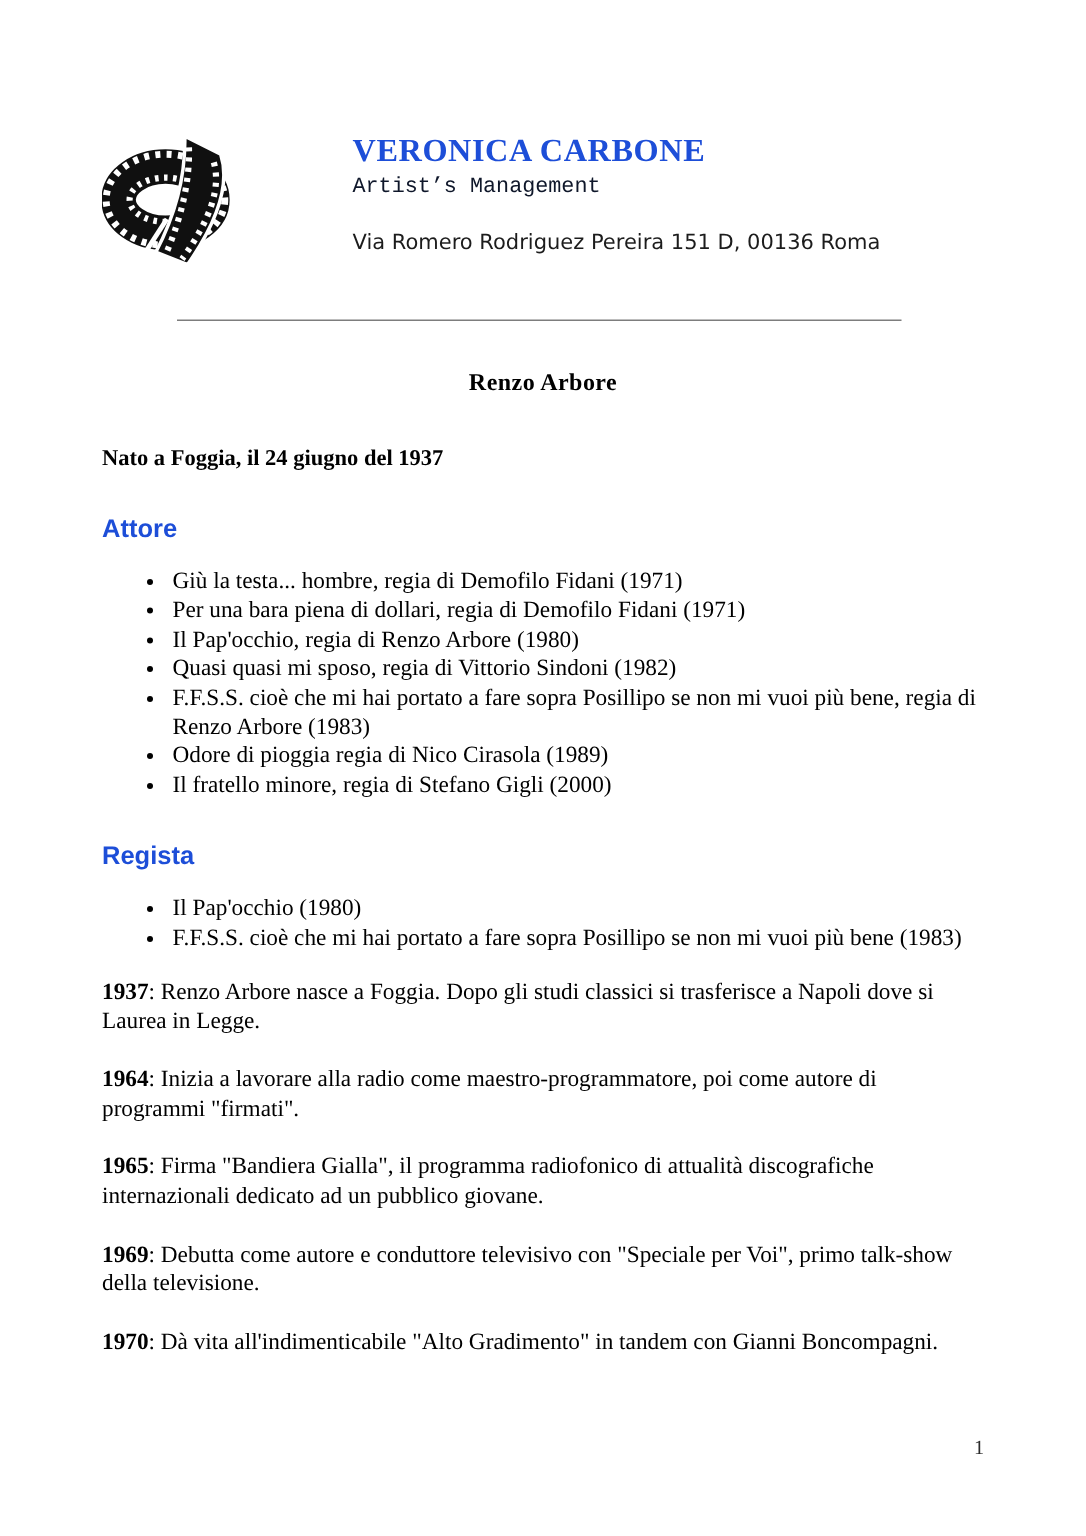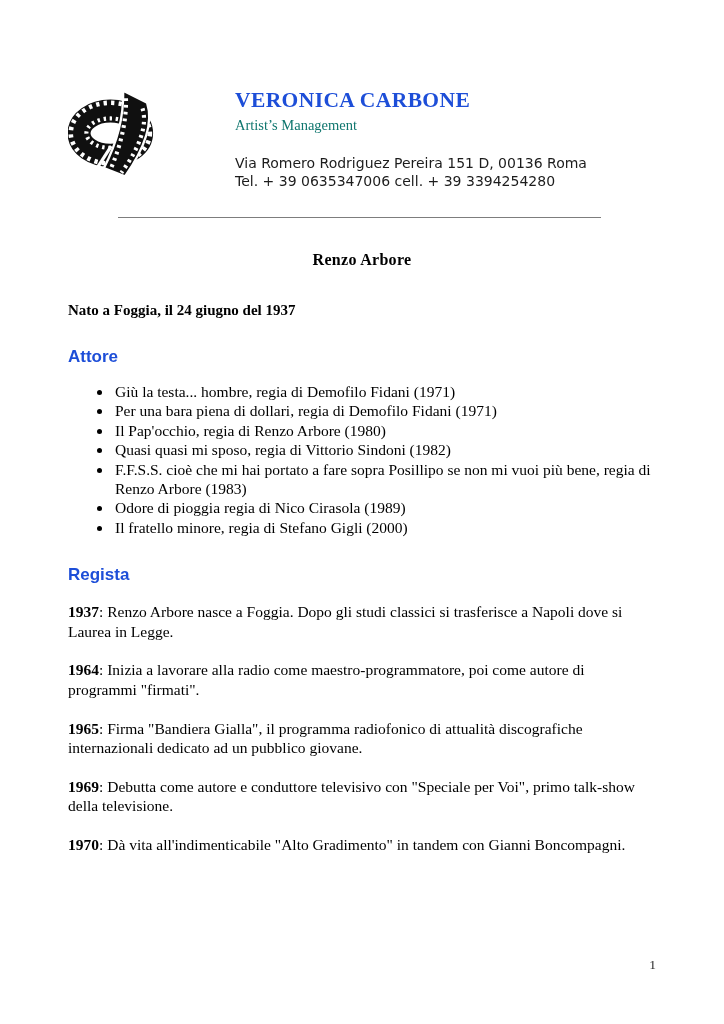--- a/index.html
+++ b/index.html
@@ -23,23 +23,23 @@
   .agency-name {
     margin: 4px 0 0 0;
     font-family: "Liberation Serif", serif;
     font-weight: bold;
     font-size: 21.5px;
     letter-spacing: 0.4px;
     color: #1d4ed8;
   }
   .agency-subtitle {
     margin-top: 4px;
-    font-family: Liberation Serif, serif;
+    font-family: Liberation Mono, monospace;
     font-size: 14.5px;
-    color: #0f766e;
+    color: #0f172a;
   }
   .contact {
     margin-top: 21px;
     font-family: "DejaVu Sans", sans-serif;
     font-size: 14px;
     line-height: 17.5px;
     color: #1c1c1c;
   }
   .email-link { text-decoration: underline; cursor: pointer; }
 
@@ -117,21 +117,20 @@
 
           <path d="M63,10 Q64,46 46,88" fill="none" stroke="#ffffff" stroke-width="4.5" stroke-dasharray="3 4.4"></path>
           <path d="M81,21 Q89,48 58,91" fill="none" stroke="#ffffff" stroke-width="4.5" stroke-dasharray="3 4.4"></path>
         </svg>
       </div>
       <div class="header-text">
         <h1 class="agency-name">VERONICA CARBONE</h1>
         <div class="agency-subtitle">Artist’s Management</div>
         <div class="contact">
           <div>Via Romero Rodriguez Pereira 151 D, 00136 Roma</div>
-          <div>Tel. + 39 0635347006 cell. + 39 3394254280</div>
         </div>
       </div>
     </header>
 
     <div class="separator"></div>
 
     <h2 class="doc-title">Renzo Arbore</h2>
 
     <p class="birth-line">Nato a Foggia, il 24 giugno del 1937</p>
 
@@ -140,20 +139,24 @@
       <li>Giù la testa... hombre, regia di Demofilo Fidani (1971)</li>
       <li>Per una bara piena di dollari, regia di Demofilo Fidani (1971)</li>
       <li>Il Pap'occhio, regia di Renzo Arbore (1980)</li>
       <li>Quasi quasi mi sposo, regia di Vittorio Sindoni (1982)</li>
       <li>F.F.S.S. cioè che mi hai portato a fare sopra Posillipo se non mi vuoi più bene, regia di Renzo Arbore (1983)</li>
       <li>Odore di pioggia regia di Nico Cirasola (1989)</li>
       <li>Il fratello minore, regia di Stefano Gigli (2000)</li>
     </ul>
 
     <h3 class="section-heading">Regista</h3>
+    <ul class="film-list">
+      <li>Il Pap'occhio (1980)</li>
+      <li>F.F.S.S. cioè che mi hai portato a fare sopra Posillipo se non mi vuoi più bene (1983)</li>
+    </ul>
 
     <div class="timeline">
       <p><span class="year">1937</span><span>: Renzo Arbore nasce a Foggia. Dopo gli studi classici si trasferisce a Napoli dove si Laurea in Legge.</span></p>
       <p><span class="year">1964</span><span>: Inizia a lavorare alla radio come maestro-programmatore, poi come autore di programmi "firmati".</span></p>
       <p><span class="year">1965</span><span>: Firma "Bandiera Gialla", il programma radiofonico di attualità discografiche internazionali dedicato ad un pubblico giovane.</span></p>
       <p><span class="year">1969</span><span>: Debutta come autore e conduttore televisivo con "Speciale per Voi", primo talk-show della televisione.</span></p>
       <p><span class="year">1970</span><span>: Dà vita all'indimenticabile "Alto Gradimento" in tandem con Gianni Boncompagni.</span></p>
 
     </div>
 

